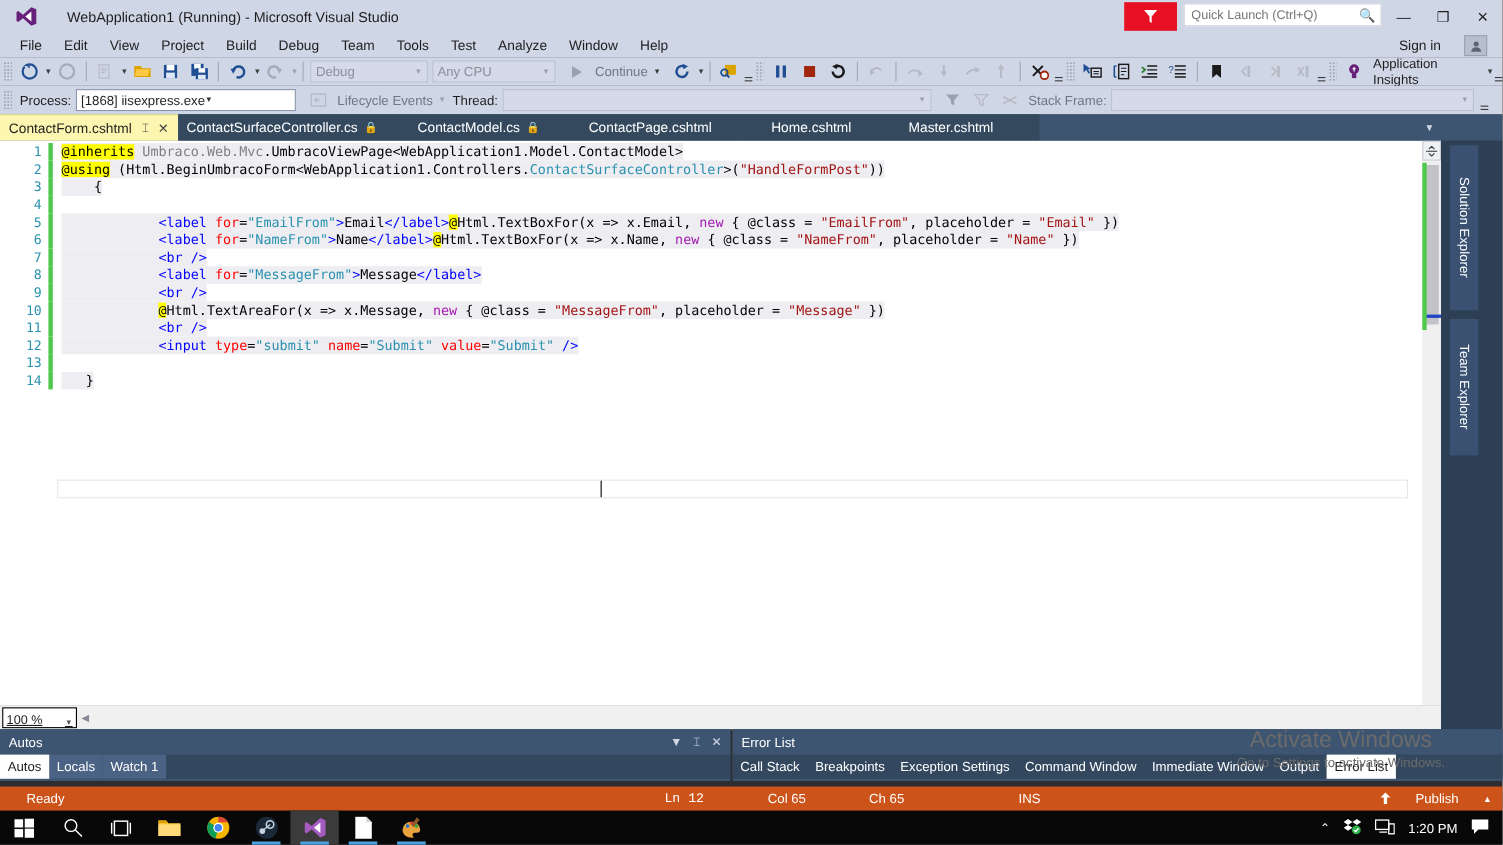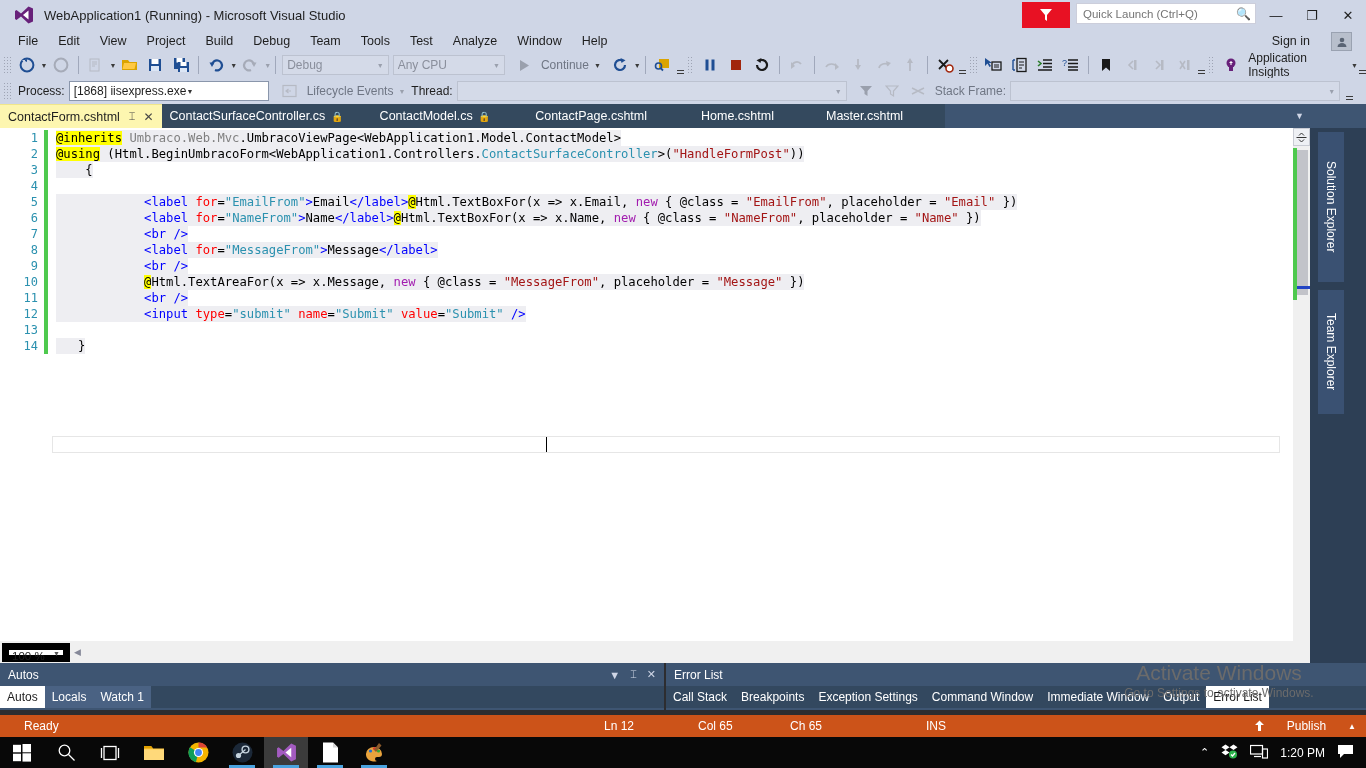--- a/index.html
+++ b/index.html
@@ -8,21 +8,21 @@
     font-family:"Liberation Sans", sans-serif;
     font-size:12px;
     background:#2d2d30;
     -webkit-font-smoothing:antialiased;
   }
   .app{position:relative;width:1366px;height:768px;}
 
   
   .titlebar{
     position:absolute;left:0;top:0;width:1366px;height:30px;
-    background:#cfd6e6;display:flex;align-items:center;
+    background:#cfd6e6;display:flex;align-items:center;gap:17px;
   }
   .vs-logo{width:20px;height:20px;margin-left:14px;margin-right:10px;position:relative;}
   .title-text{font-size:13px;color:#1e1e1e;}
   .win-search{
     position:absolute;right:110px;top:3px;width:180px;height:21px;
     background:#fff;border:1px solid #cccedb;display:flex;align-items:center;
     padding:0 4px;box-sizing:border-box;
   }
   .win-search input{
     border:0;outline:0;font-size:11.5px;color:#6d6d6d;
@@ -149,22 +149,22 @@
     border:1px solid #c9ccd4;box-sizing:border-box;display:flex;align-items:center;justify-content:center;
     color:#333;font-size:11px;
   }
 
   
   .zoombar{
     position:absolute;left:0;top:641px;width:1310px;height:22px;background:#f0f0f0;
     display:flex;align-items:center;
   }
   .zoom-combo{
-    width:68px;height:19px;margin-left:2px;background:#fff;border:7px solid #000000;
-    font-size:11.5px;display:flex;align-items:flex-start;padding:0 3px;box-sizing:border-box;color:#1e1e1e;
+    width:68px;height:19px;margin-left:2px;background:#fff;border:1px solid #000000;
+    font-size:11.5px;display:flex;align-items:flex-end;padding:0 3px;box-sizing:border-box;color:#1e1e1e;text-decoration:underline;
   }
   .zoom-combo .ca{margin-left:auto;font-size:7px;color:#555;}
   .hscroll-left{margin-left:4px;color:#868999;font-size:9px;}
 
   
   .rightdock{
     position:absolute;right:0;top:128px;width:56px;height:535px;background:#2d3f55;
   }
   .dock-tab{
     position:absolute;left:8px;width:26px;background:#3a5172;
@@ -200,21 +200,21 @@
   }
   .watermark .wm1{font-size:21px;color:#6b6b6b;line-height:24px;}
   .watermark .wm2{font-size:12px;color:#6b6b6b;line-height:16px;}
 
   
   .statusbar{
     position:absolute;left:0;top:715px;width:1366px;height:22px;background:#cc5319;
     display:flex;align-items:center;color:#fff;font-size:12px;
   }
   .st-ready{margin-left:24px;}
-  .st-ln{position:absolute;left:604px;}
+  .st-ln{position:absolute;left:604px;font-family:Liberation Mono, monospace;}
   .st-col{position:absolute;left:698px;}
   .st-ch{position:absolute;left:790px;}
   .st-ins{position:absolute;left:926px;}
   .st-pub{position:absolute;right:10px;display:flex;align-items:center;gap:22px;}
 
   
   .taskbar{
     position:absolute;left:0;top:737px;width:1366px;height:31px;
     background:#080808;display:flex;align-items:center;
   }

